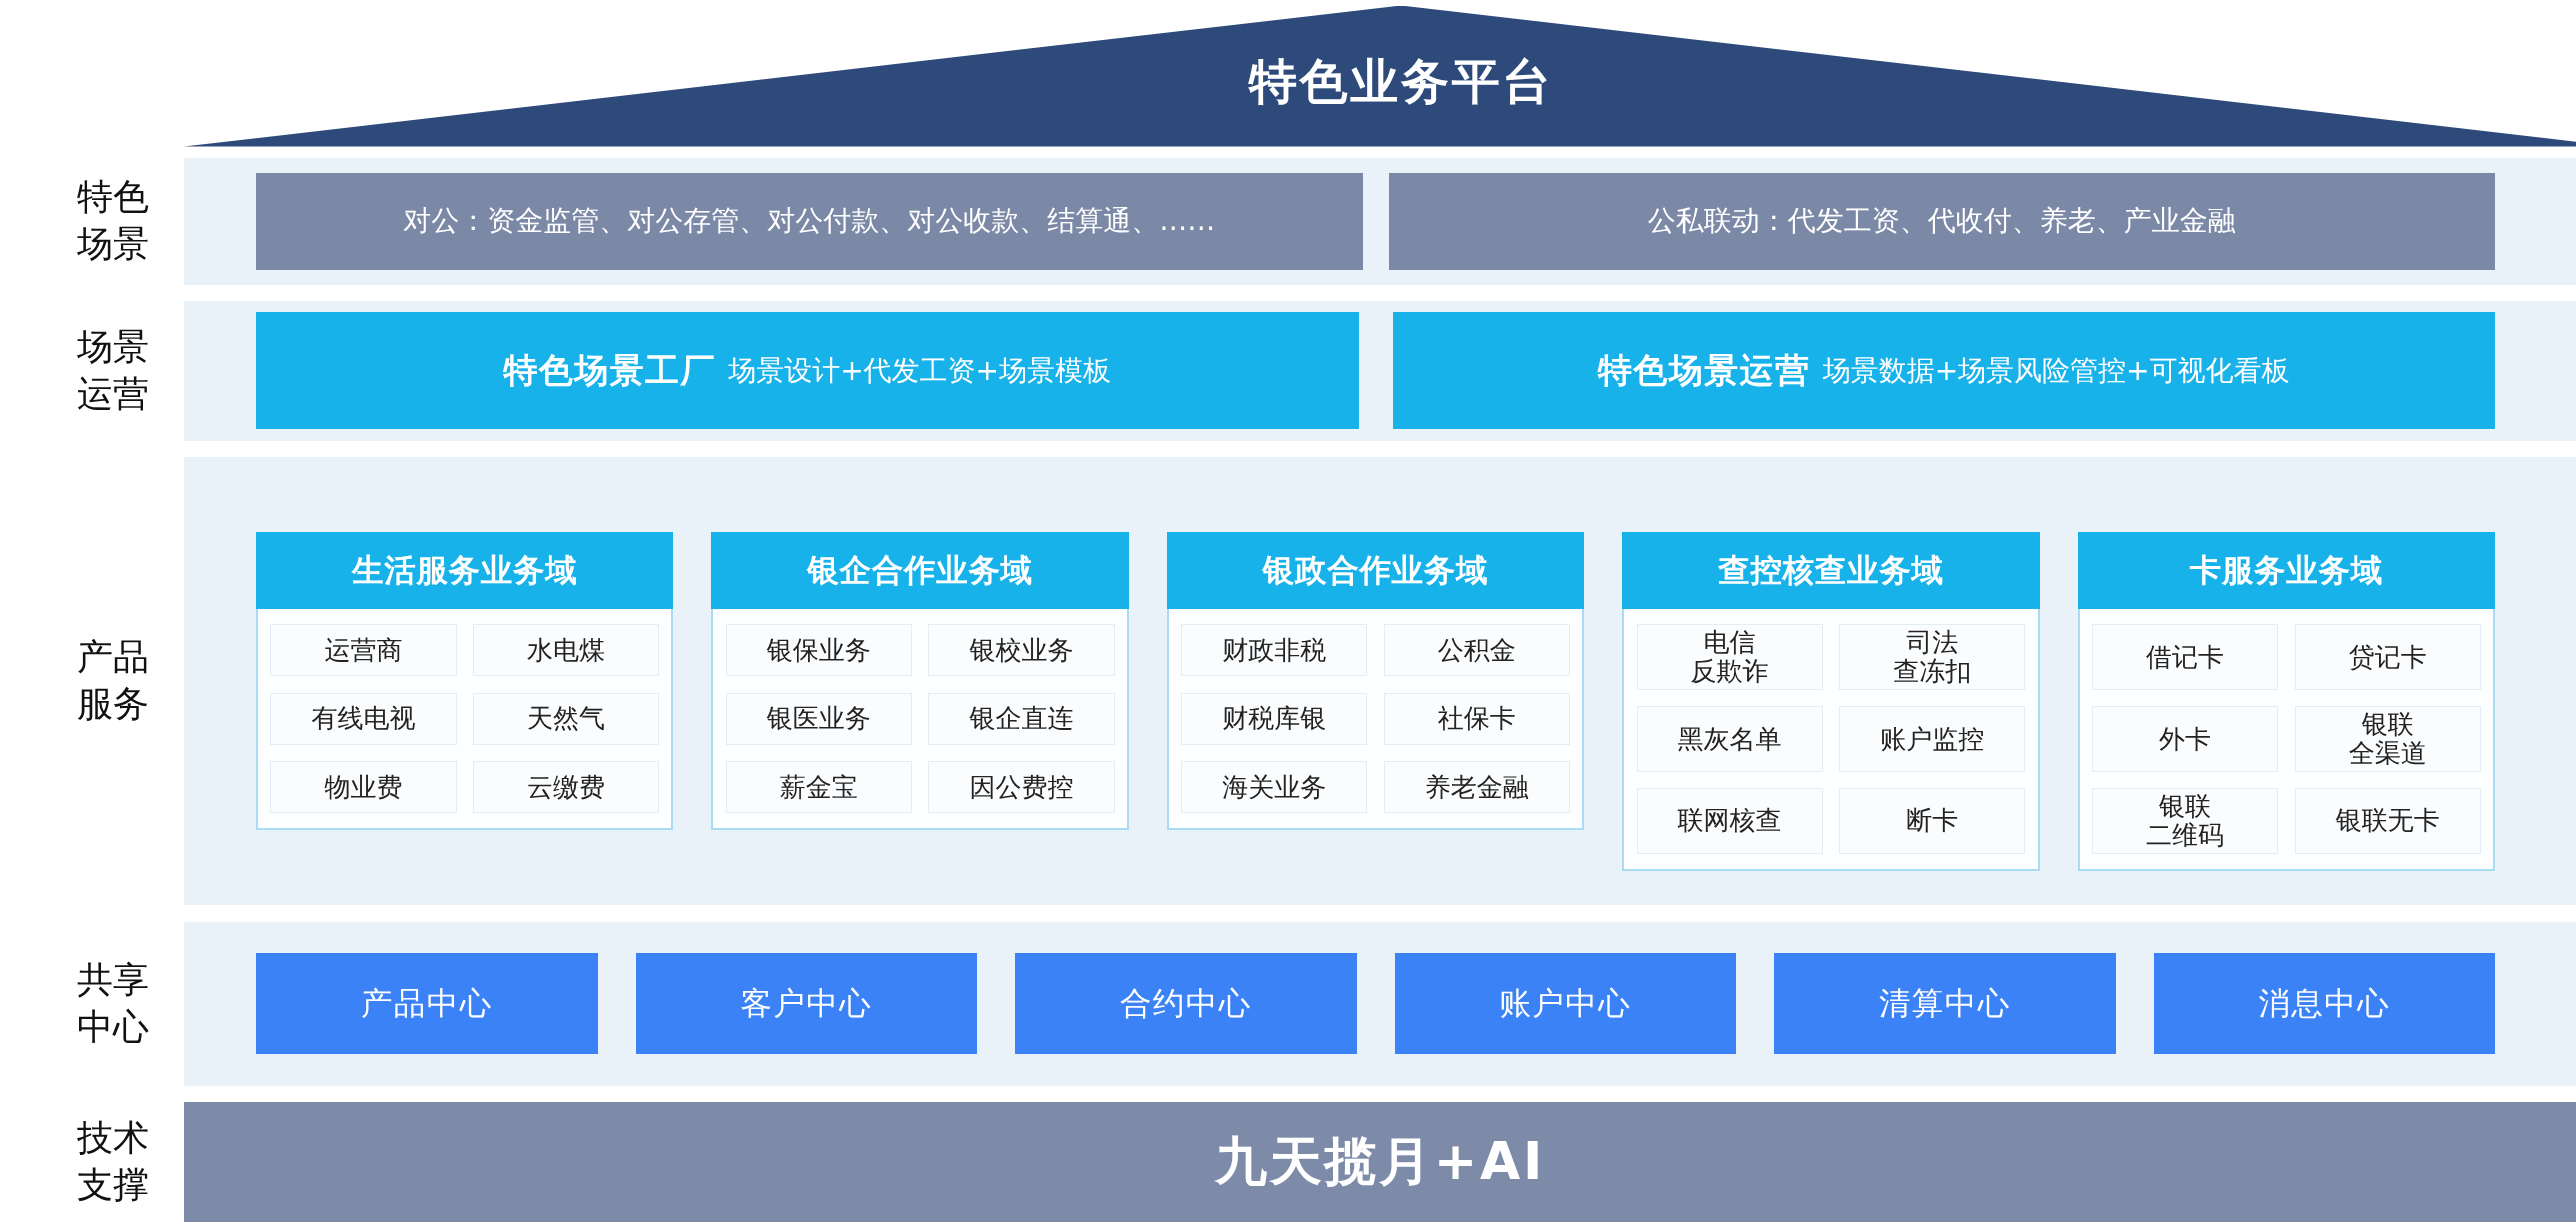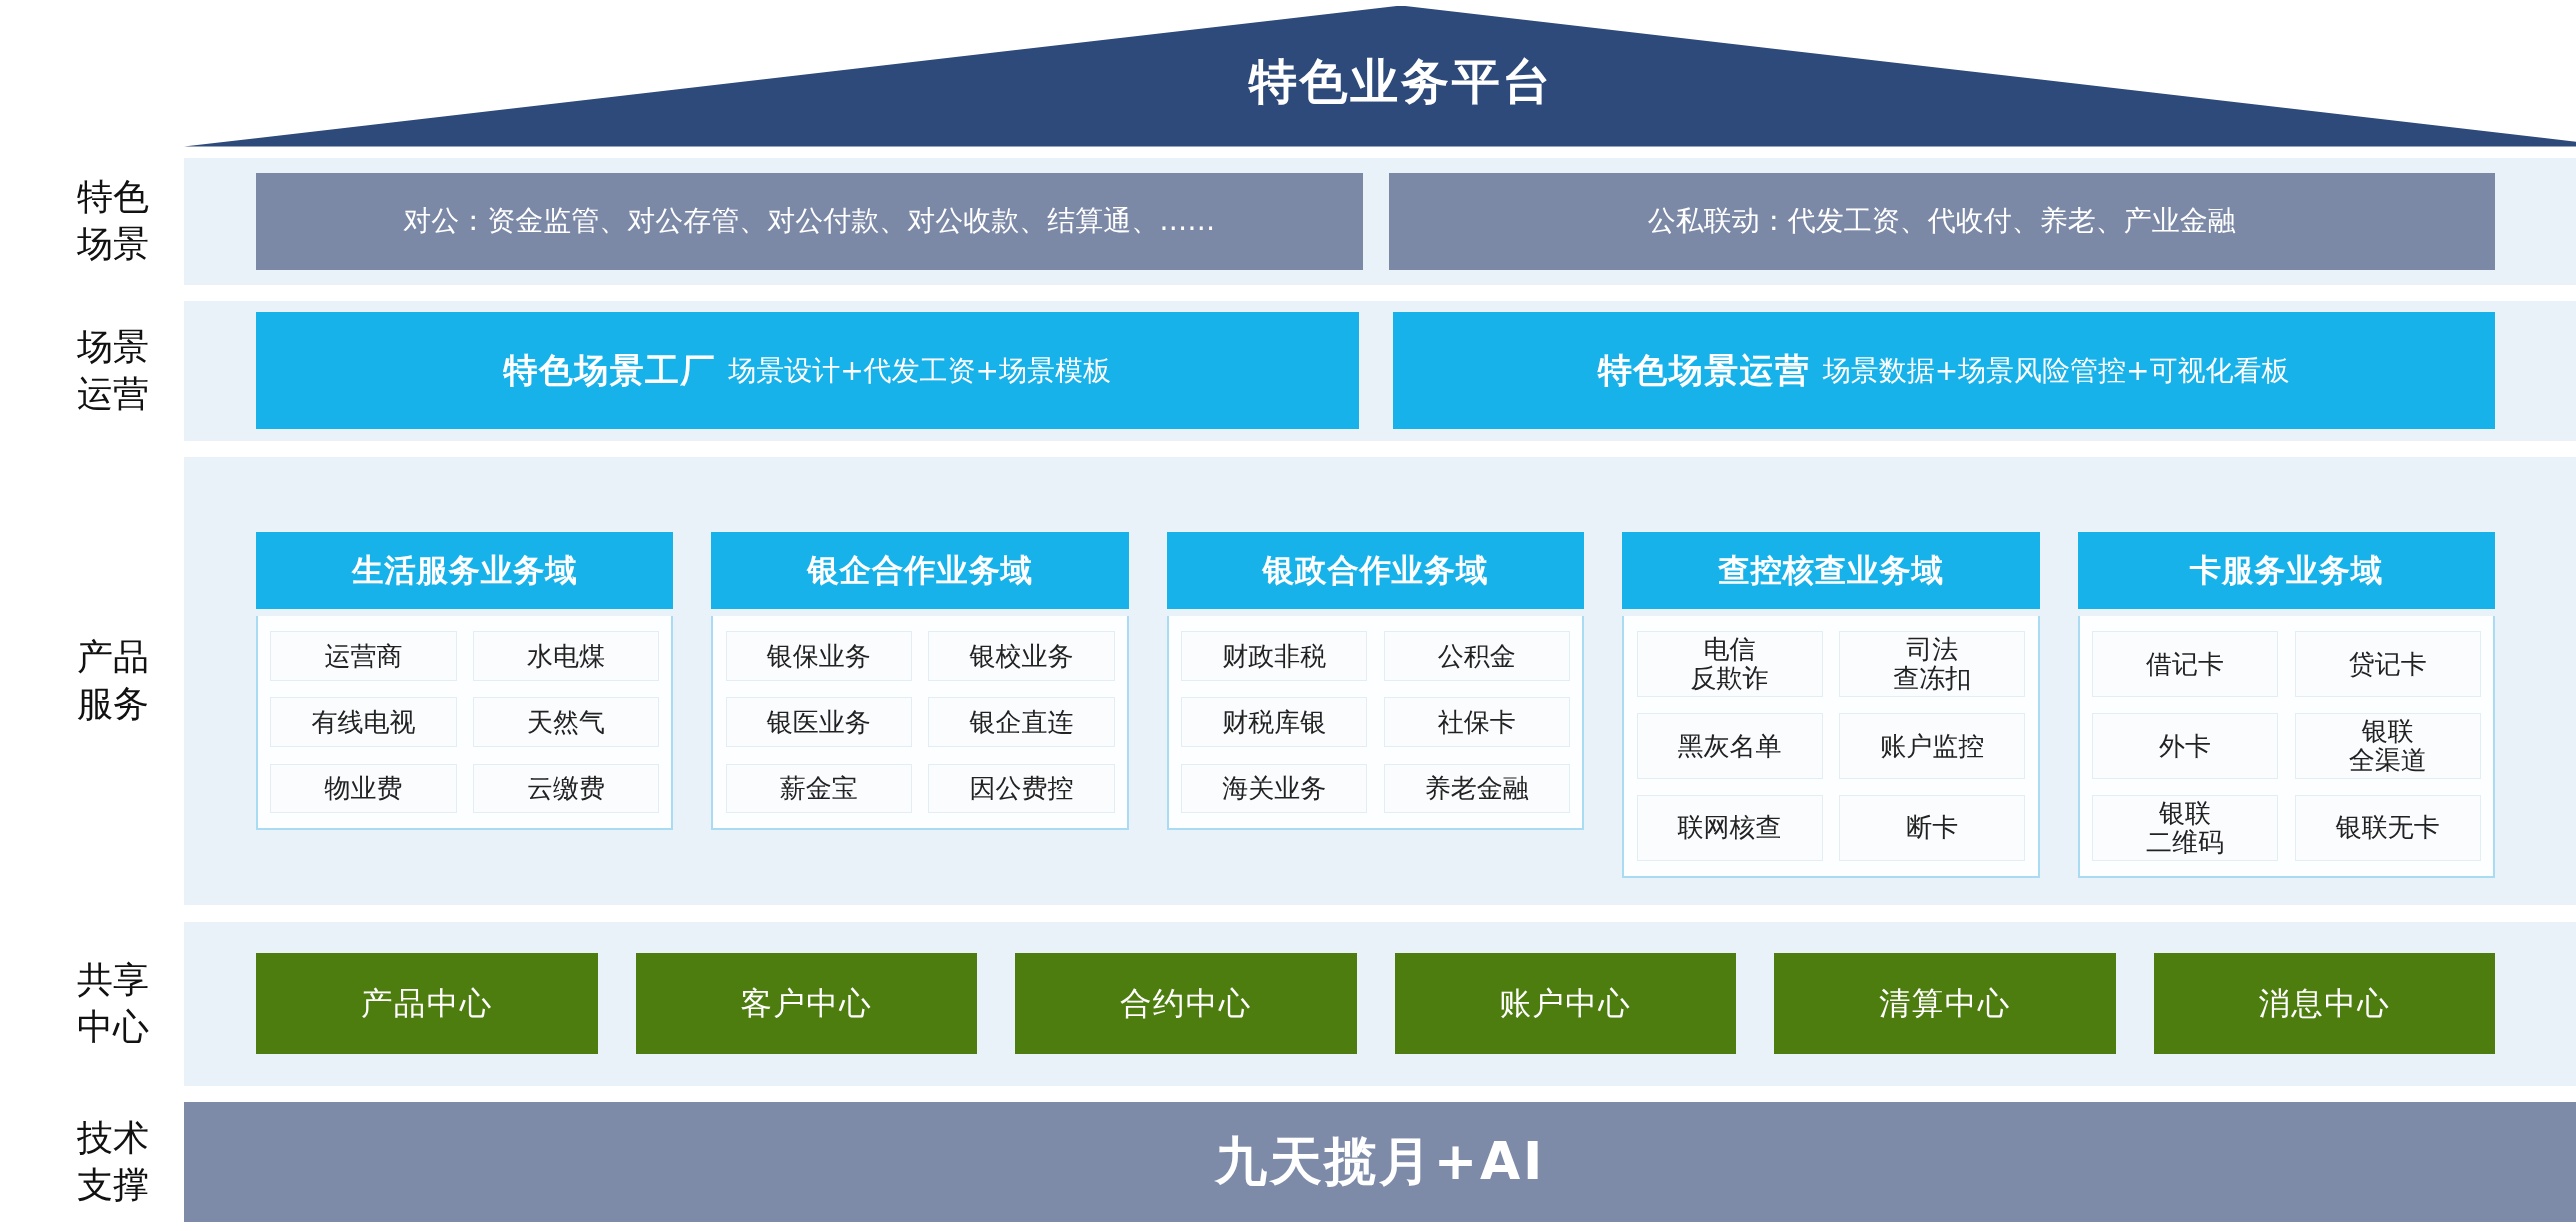--- a/index.html
+++ b/index.html
@@ -59,33 +59,33 @@
   .prod-col { flex:1; height:298px; display:flex; flex-direction:column; }
   .prod-header {
     flex:0 0 77px; height:77px; background:#18b2ea; color:#ffffff;
     font-size:31.5px; font-weight:bold; letter-spacing:0.7px;
     display:flex; align-items:center; justify-content:center;
   }
   .prod-body {
     flex:1; background:#fdfeff;
     border:2.1px solid #a9dcf3; border-top:none;
     display:grid; grid-template-columns:1fr 1fr; grid-template-rows:repeat(3,1fr);
-    gap:16.4px; padding:15px 12.3px;margin-top:7px;
+    gap:16.4px; padding:15px 12.3px;
   }
   .prod-cell {
     background:#fafcfe; border:1.4px solid #e3edf4;
     display:flex; align-items:center; justify-content:center;
     text-align:center; font-size:26px; color:#222222;
     white-space:pre-line; line-height:1.12; padding:2.7px;
   }
 
   
   .band-centers { height:164px; gap:38px; }
   .center-box {
-    flex:1; height:101px; background:#4d7c0f; color:#ffffff;
+    flex:1; height:101px; background:#3b82f6; color:#ffffff;
     font-size:31.5px; letter-spacing:1.4px;
     display:flex; align-items:center; justify-content:center;
   }
 
   
   .tech-bar {
     flex:1; height:120px; background:#7d8ba9; color:#ffffff;
     display:flex; align-items:center; justify-content:center;
     font-size:52px; font-weight:bold; letter-spacing:2.7px;
   }

